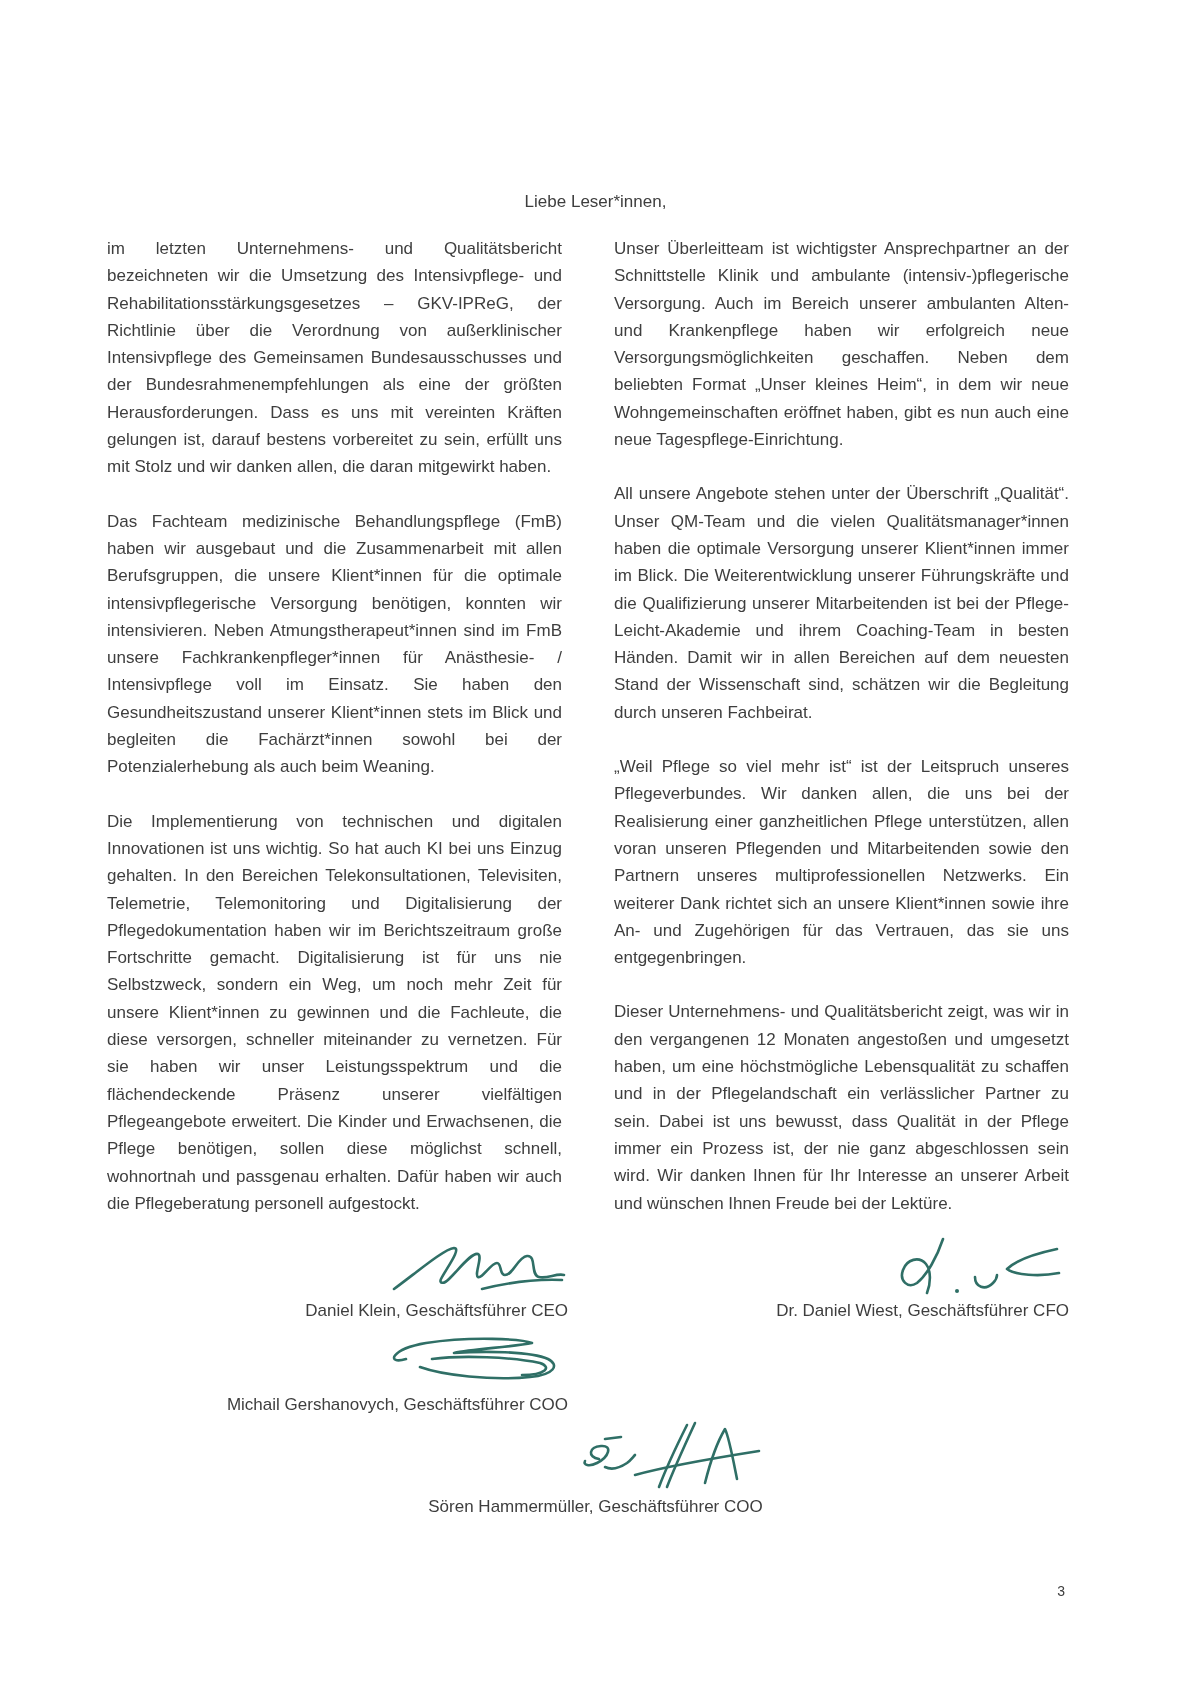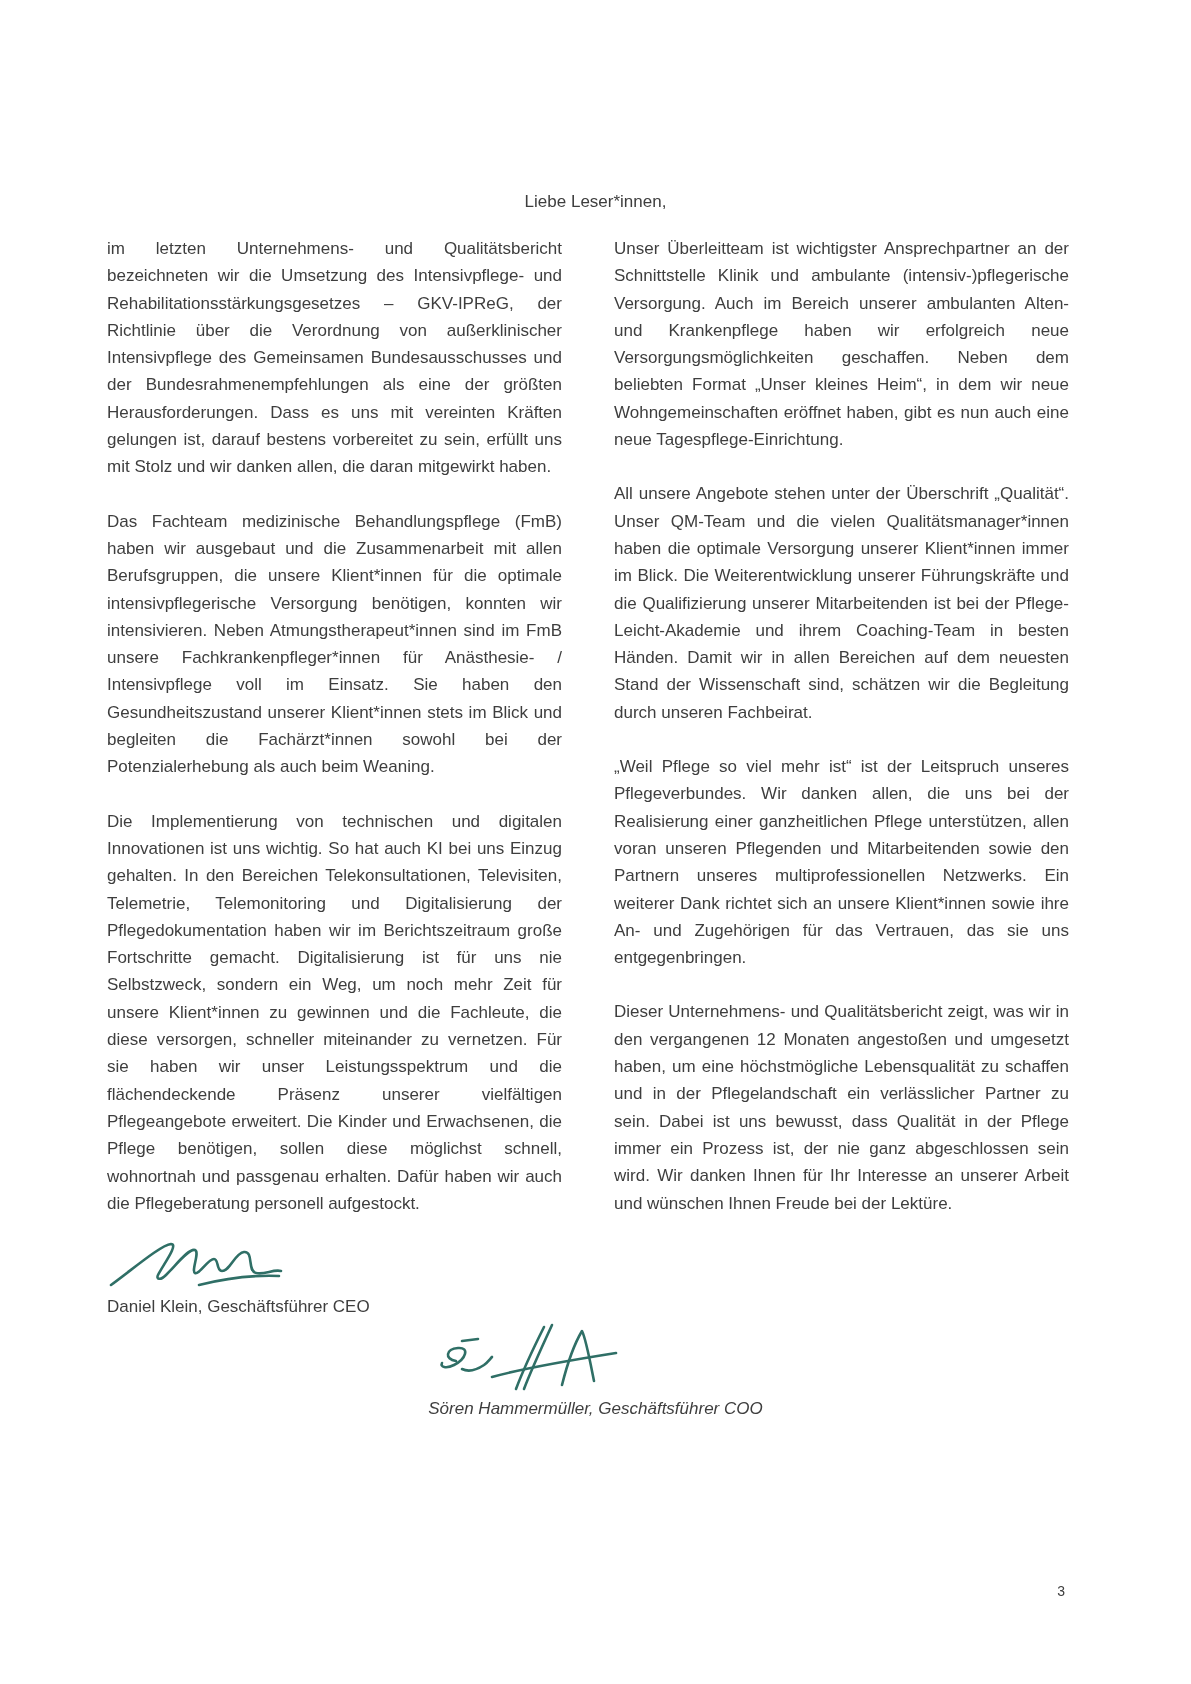--- a/index.html
+++ b/index.html
@@ -44,35 +44,34 @@
     display: grid;
     grid-template-columns: 1fr 1fr;
     column-gap: 40px;
     row-gap: 10px;
     margin: 18px 122px 0 107px;
     align-items: end;
   }
   .sig-block {
     display: flex;
     flex-direction: column;
-    align-items: flex-start;
+    align-items: flex-end;
   }
   .sig-block svg { display: block; }
   .sig-caption {
     font-size: 17px;
     line-height: 21px;
     margin-top: 3px;
     color: #3e3e3e;
   }
   .sig-overlap svg { margin-bottom: -18px; }
   .sig-center-wrap {
     display: flex;
     justify-content: center;
     margin-top: 4px;
-    font-style: italic;
   }
   .sig-path {
     fill: none;
     stroke: #2f6f66;
     stroke-width: 2.6;
     stroke-linecap: round;
     stroke-linejoin: round;
   }
   .sig-dot { fill: #2f6f66; stroke: none; }
   .page-number {
@@ -109,22 +108,42 @@
     <div class="sig-block">
       <svg width="178" height="58" viewBox="0 0 178 58">
         <g class="sig-path" stroke="#2f6f66">
           <path d="M4 50 C26 34 54 10 64 9 C72 9 56 30 51 40 C49 44 53 46 59 40 C70 29 82 13 88 15 C93 17 84 36 88 38 C92 40 101 24 107 24 C112 24 109 36 115 36 C123 36 128 18 137 17 C147 16 140 36 149 38 C158 40 166 34 174 36"></path>
           <path d="M92 50 C120 43 148 40 172 41"></path>
         </g>
       </svg>
       <div class="sig-caption">Daniel Klein, Geschäftsführer CEO</div>
     </div>
 
+    <div class="sig-block">
+      <svg width="192" height="62" viewBox="0 0 192 62">
+        <g class="sig-path" stroke="#2f6f66">
+          <path d="M66 4 C60 22 50 40 40 48 C31 54 22 46 26 35 C30 24 42 21 49 29 C54 35 54 48 50 58"></path>
+          <circle class="sig-dot" cx="80" cy="56" r="2"></circle>
+          <path d="M98 42 C98 52 108 56 116 48 C119 45 120 42 120 40"></path>
+          <path d="M180 14 C152 20 136 28 130 34 C138 40 162 42 182 38"></path>
+        </g>
+      </svg>
+      <div class="sig-caption">Dr. Daniel Wiest, Geschäftsführer CFO</div>
+    </div>
 
 
+    <div class="sig-block">
+      <svg width="206" height="60" viewBox="0 0 206 60">
+        <g class="sig-path" stroke="#2f6f66">
+          <path d="M44 28 C24 34 28 18 64 12 C110 5 160 8 170 12 C150 16 110 18 92 22 C120 20 168 20 186 28 C198 34 192 44 168 46 C130 50 80 44 58 36"></path>
+          <path d="M70 28 C100 24 150 26 178 32 C190 36 184 44 160 44"></path>
+        </g>
+      </svg>
+      <div class="sig-caption">Michail Gershanovych, Geschäftsführer COO</div>
+    </div>
 
   </div>
 
   <div class="sig-center-wrap">
     <div class="sig-block">
       <svg width="192" height="74" viewBox="0 0 192 74">
         <g class="sig-path" stroke="#2f6f66">
           <path d="M28 40 C16 38 18 28 30 27 C42 26 38 38 26 44 C18 48 12 46 14 42"></path>
           <path d="M34 20 L50 18"></path>
           <path d="M34 48 C42 52 50 48 56 44 C60 41 62 38 64 36"></path>

